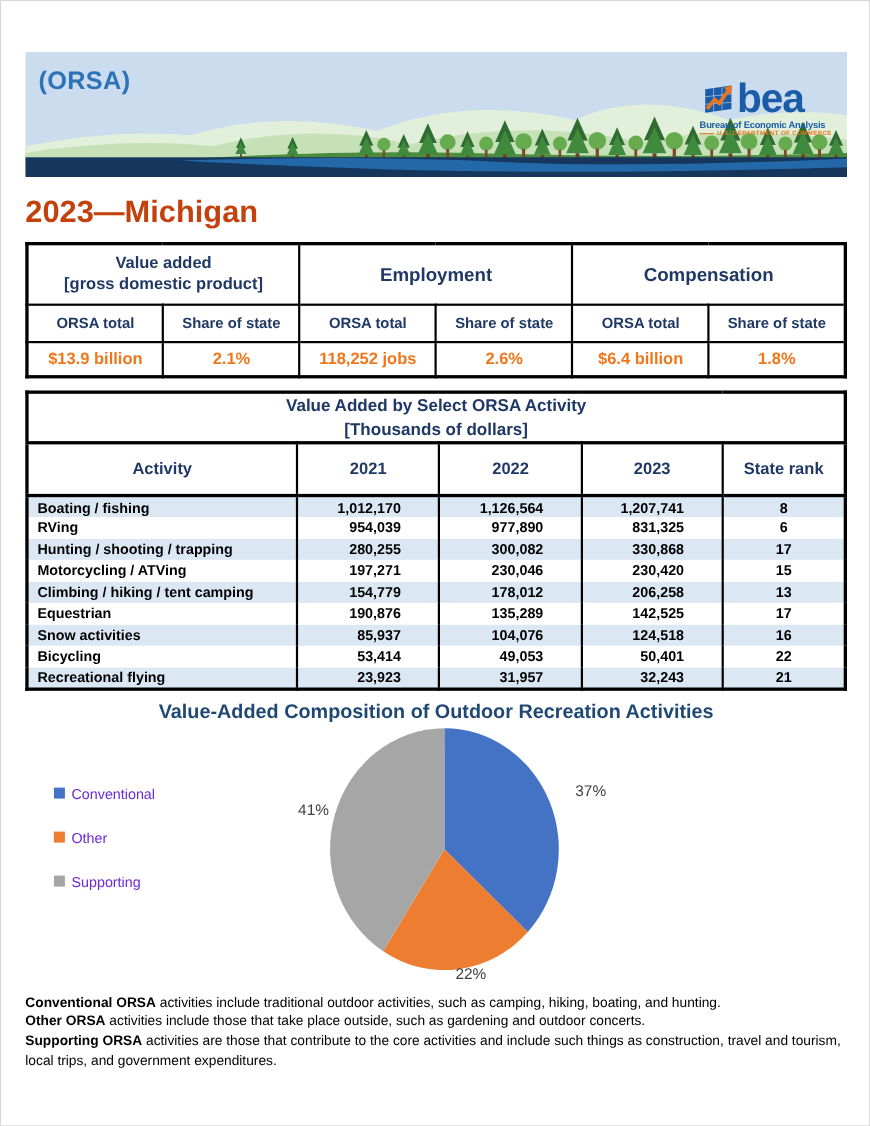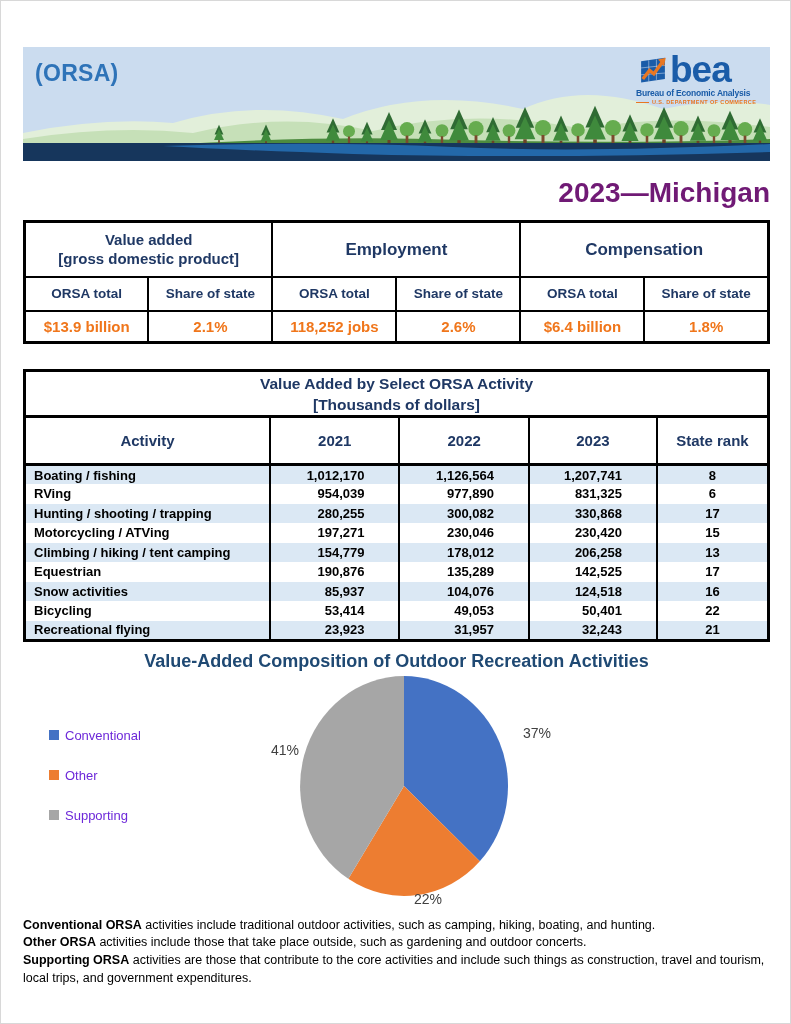--- a/index.html
+++ b/index.html
@@ -6,43 +6,43 @@
   html,body { width:791px; height:1024px; background:#fff; overflow:hidden; }
   body { font-family:"Liberation Sans", sans-serif; border:1px solid #d8d8d8; }
   .page { width:791px; height:1022px; padding:0 22px; position:relative; }
 
   
   .banner { position:relative; margin-top:46px; width:747px; height:114px; }
   .banner svg.art { position:absolute; inset:0; display:block; }
   .banner-title { position:absolute; left:12px; top:12px; color:#2e73b8; font-weight:bold;
                   font-size:23px; line-height:29px; letter-spacing:0.3px; }
   .bea-logo { position:absolute; right:10px; top:8px; width:124px; }
-  .logo-row { display:flex; align-items:flex-start; }
+  .logo-row { display:flex; align-items:flex-start;margin-top:20px; }
   .logo-text { font-size:37px; font-weight:bold; color:#1a5ca8; line-height:0.82; letter-spacing:-1px; }
   .logo-sub { font-size:8.5px; font-weight:bold; color:#1a5ca8; letter-spacing:-0.2px; margin-top:2px; white-space:nowrap; }
   .logo-tag { font-size:5.5px; font-weight:bold; color:#e87722; letter-spacing:0.4px; margin-top:1px; white-space:nowrap; }
   .tag-line { display:inline-block; width:13px; height:1px; background:#e87722; vertical-align:middle; margin-right:3px; }
 
   
-  .page-title { margin-top:16px; text-align:right; color:#701a75; font-size:28px; font-weight:bold; }
+  .page-title { margin-top:16px; text-align:left; color:#c2410c; font-size:28px; font-weight:bold; }
 
   
   table { width:100%; border-collapse:collapse; table-layout:fixed; }
   th, td { border:2px solid #000; text-align:center; color:#1f3864; }
   table.summary-table, table.activity-table { border:3px solid #000; }
 
   
   .summary-table { margin-top:11px; }
   .summary-table .group-row th { height:55px; font-size:15px; line-height:19px; }
   .summary-table .group-row th.big { font-size:17px; }
   .summary-table .sub-row th { height:34px; font-size:13.5px; }
   .summary-table .val-row td { height:32px; font-size:15px; font-weight:bold; color:#f0761b; }
 
   
-  .activity-table { margin-top:25px; }
+  .activity-table { margin-top:11px; }
   .activity-table .tbl-title { height:46px; font-size:15.5px; line-height:21px; border-bottom:3px solid #000; }
   .activity-table .col-head th { height:48px; font-size:15px; border-bottom:3px solid #000; }
   .activity-table tbody td { border-top:none; border-bottom:none; height:19.5px; font-size:13px;
                              font-weight:bold; color:#000; }
   .activity-table tbody tr:nth-child(odd) td { background:#dbe8f4; }
   .activity-table td.act { text-align:left; padding-left:8px; }
   .activity-table td.num { text-align:right; padding-right:34px; }
 
   
   .chart-title { margin-top:9px; text-align:center; color:#1f4973; font-size:18px; font-weight:bold; }

